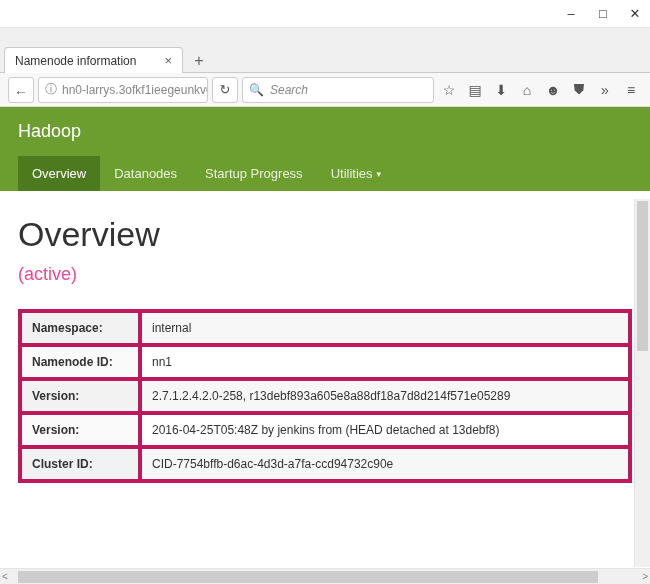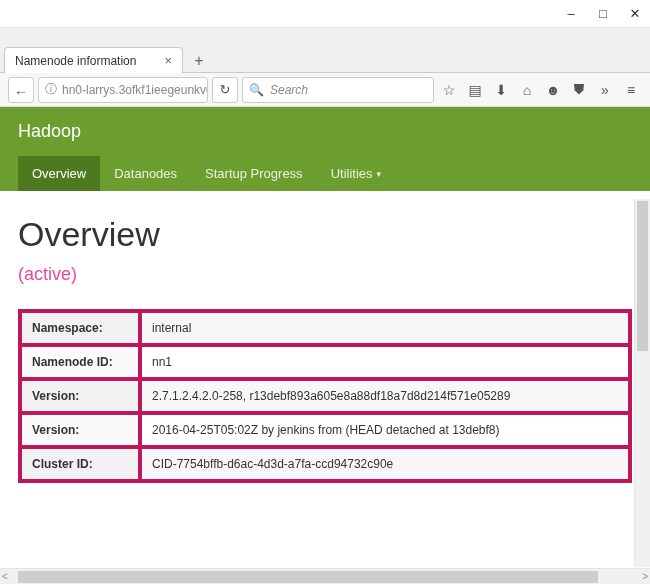--- a/index.html
+++ b/index.html
@@ -128,21 +128,21 @@
         <tr>
           <td class="k">Namenode ID:</td>
           <td>nn1</td>
         </tr>
         <tr>
           <td class="k">Version:</td>
           <td>2.7.1.2.4.2.0-258, r13debf893a605e8a88df18a7d8d214f571e05289</td>
         </tr>
         <tr>
           <td class="k">Version:</td>
-          <td>2016-04-25T05:02Z by jenkins from (HEAD detached at 13debf8)</td>
+          <td>2016-04-25T05:48Z by jenkins from (HEAD detached at 13debf8)</td>
         </tr>
         <tr>
           <td class="k">Cluster ID:</td>
           <td>CID-7754bffb-d6ac-4d3d-a7fa-ccd94732c90e</td>
         </tr>
       </tbody>
         </table>
     </div>
   </div>
 

